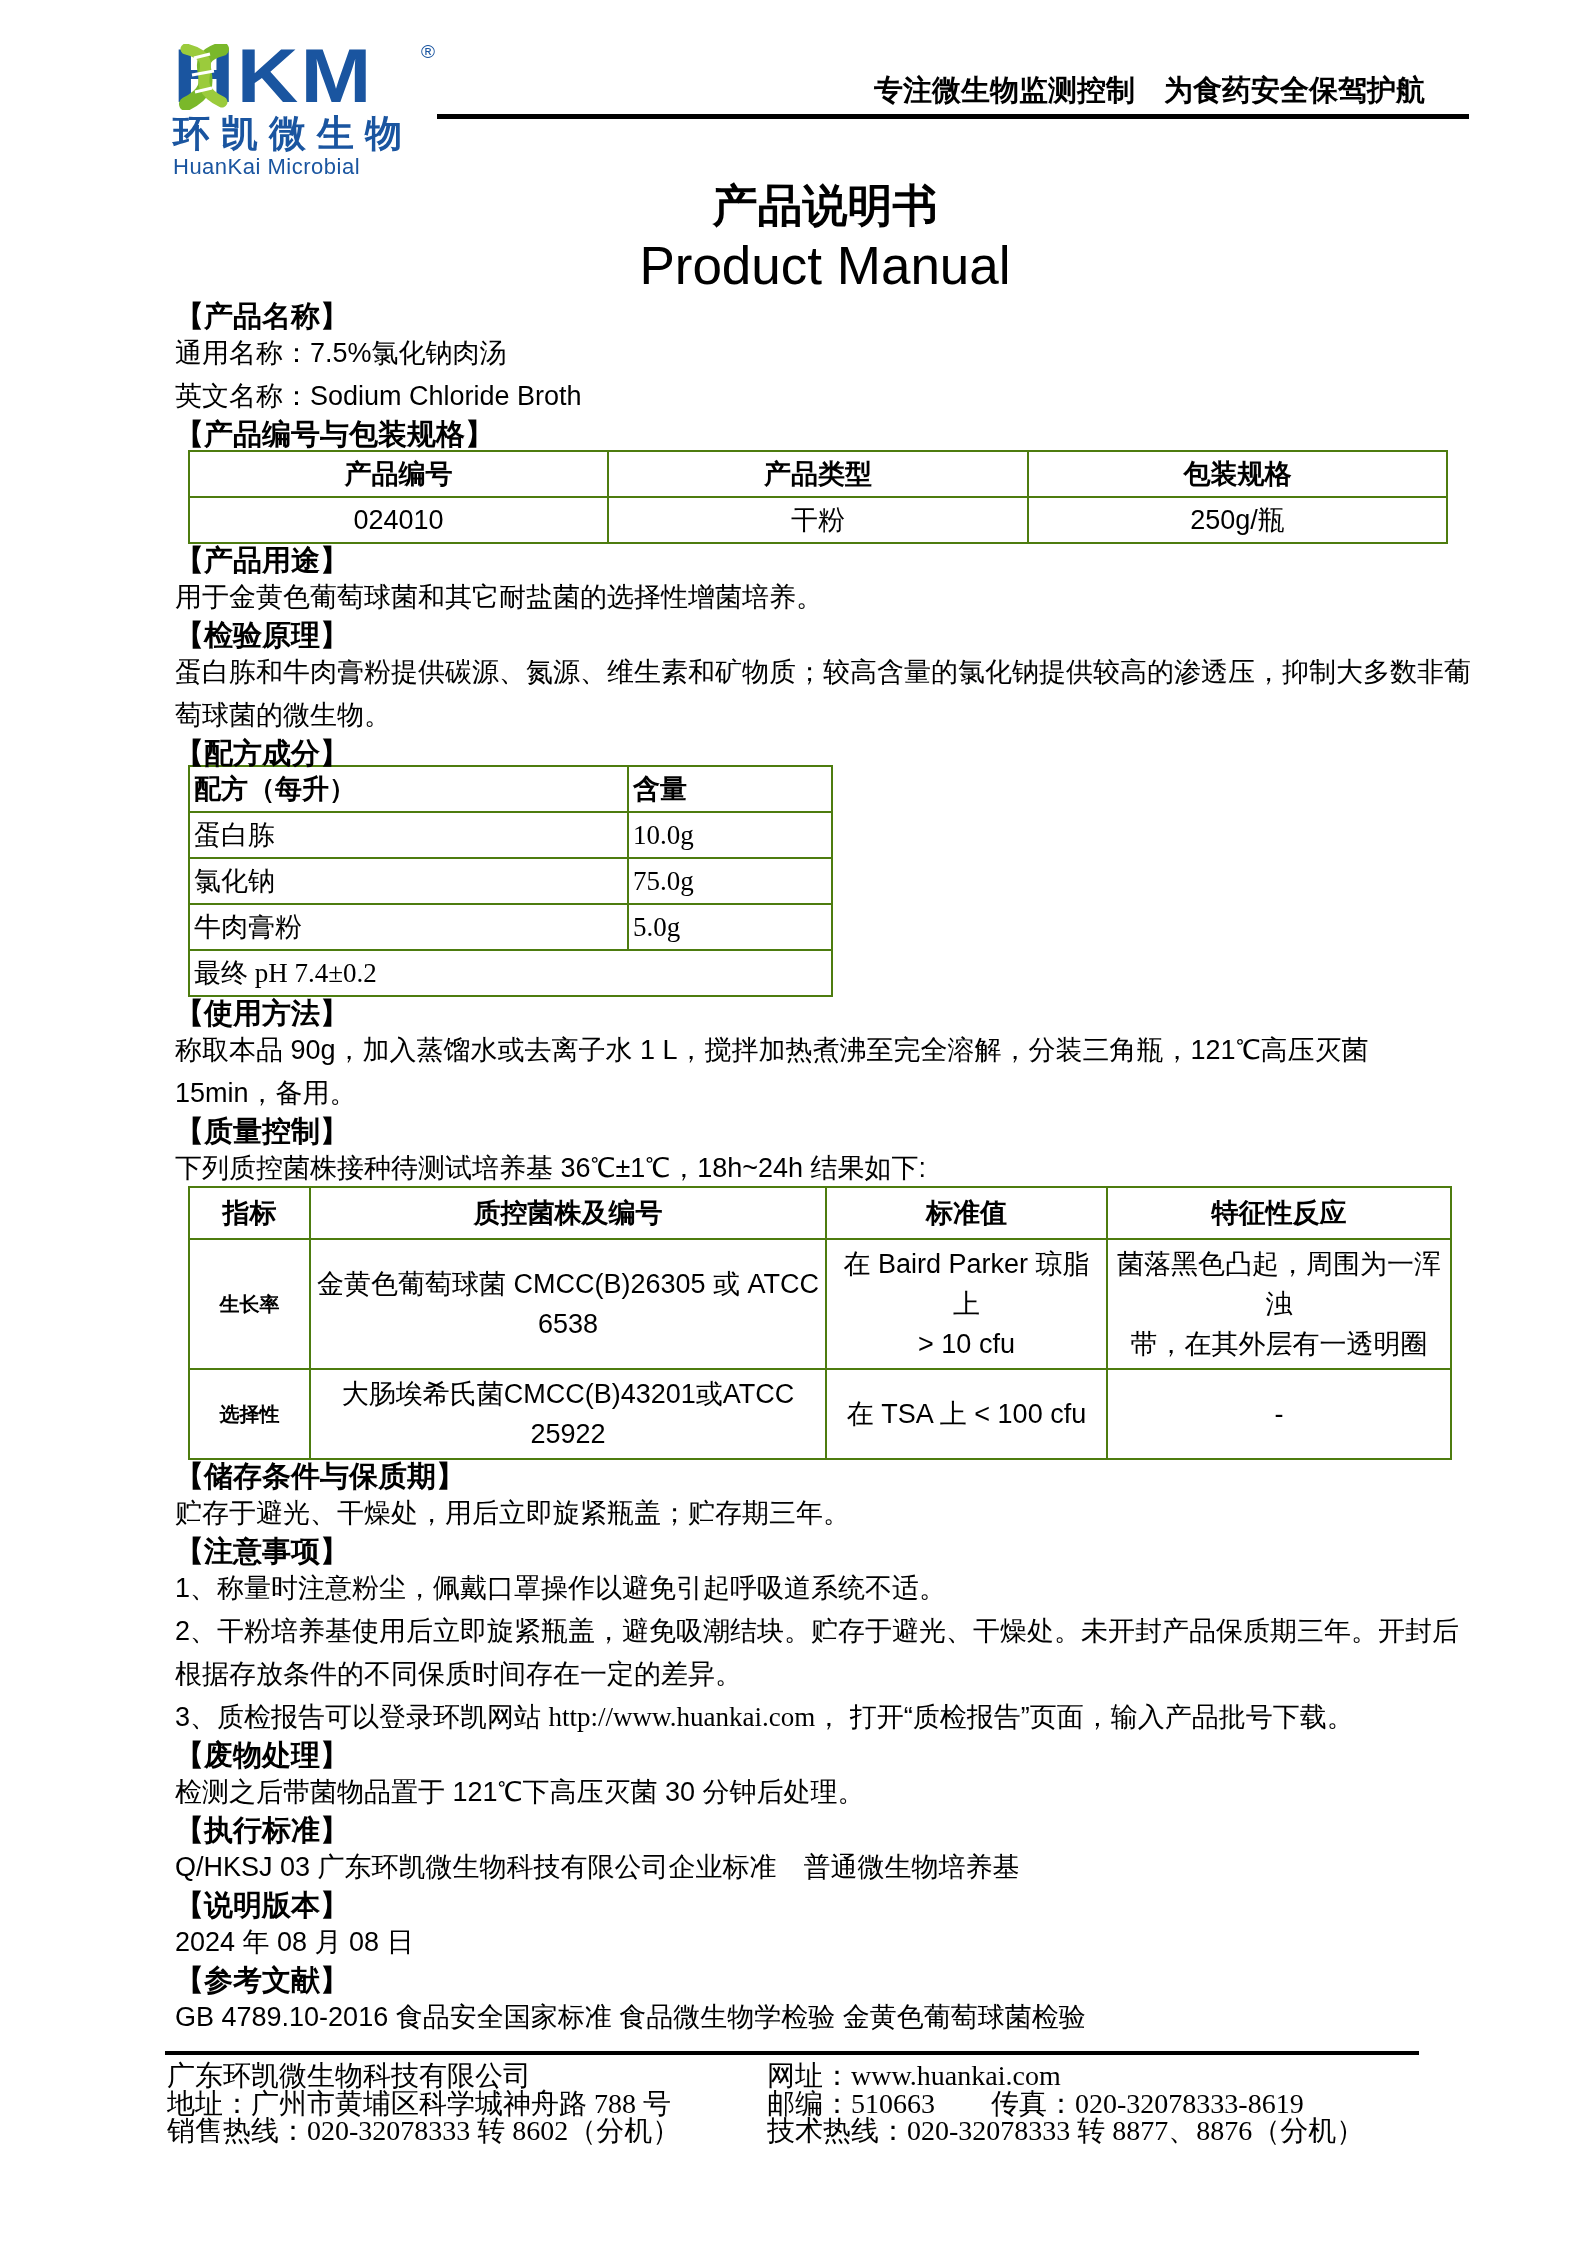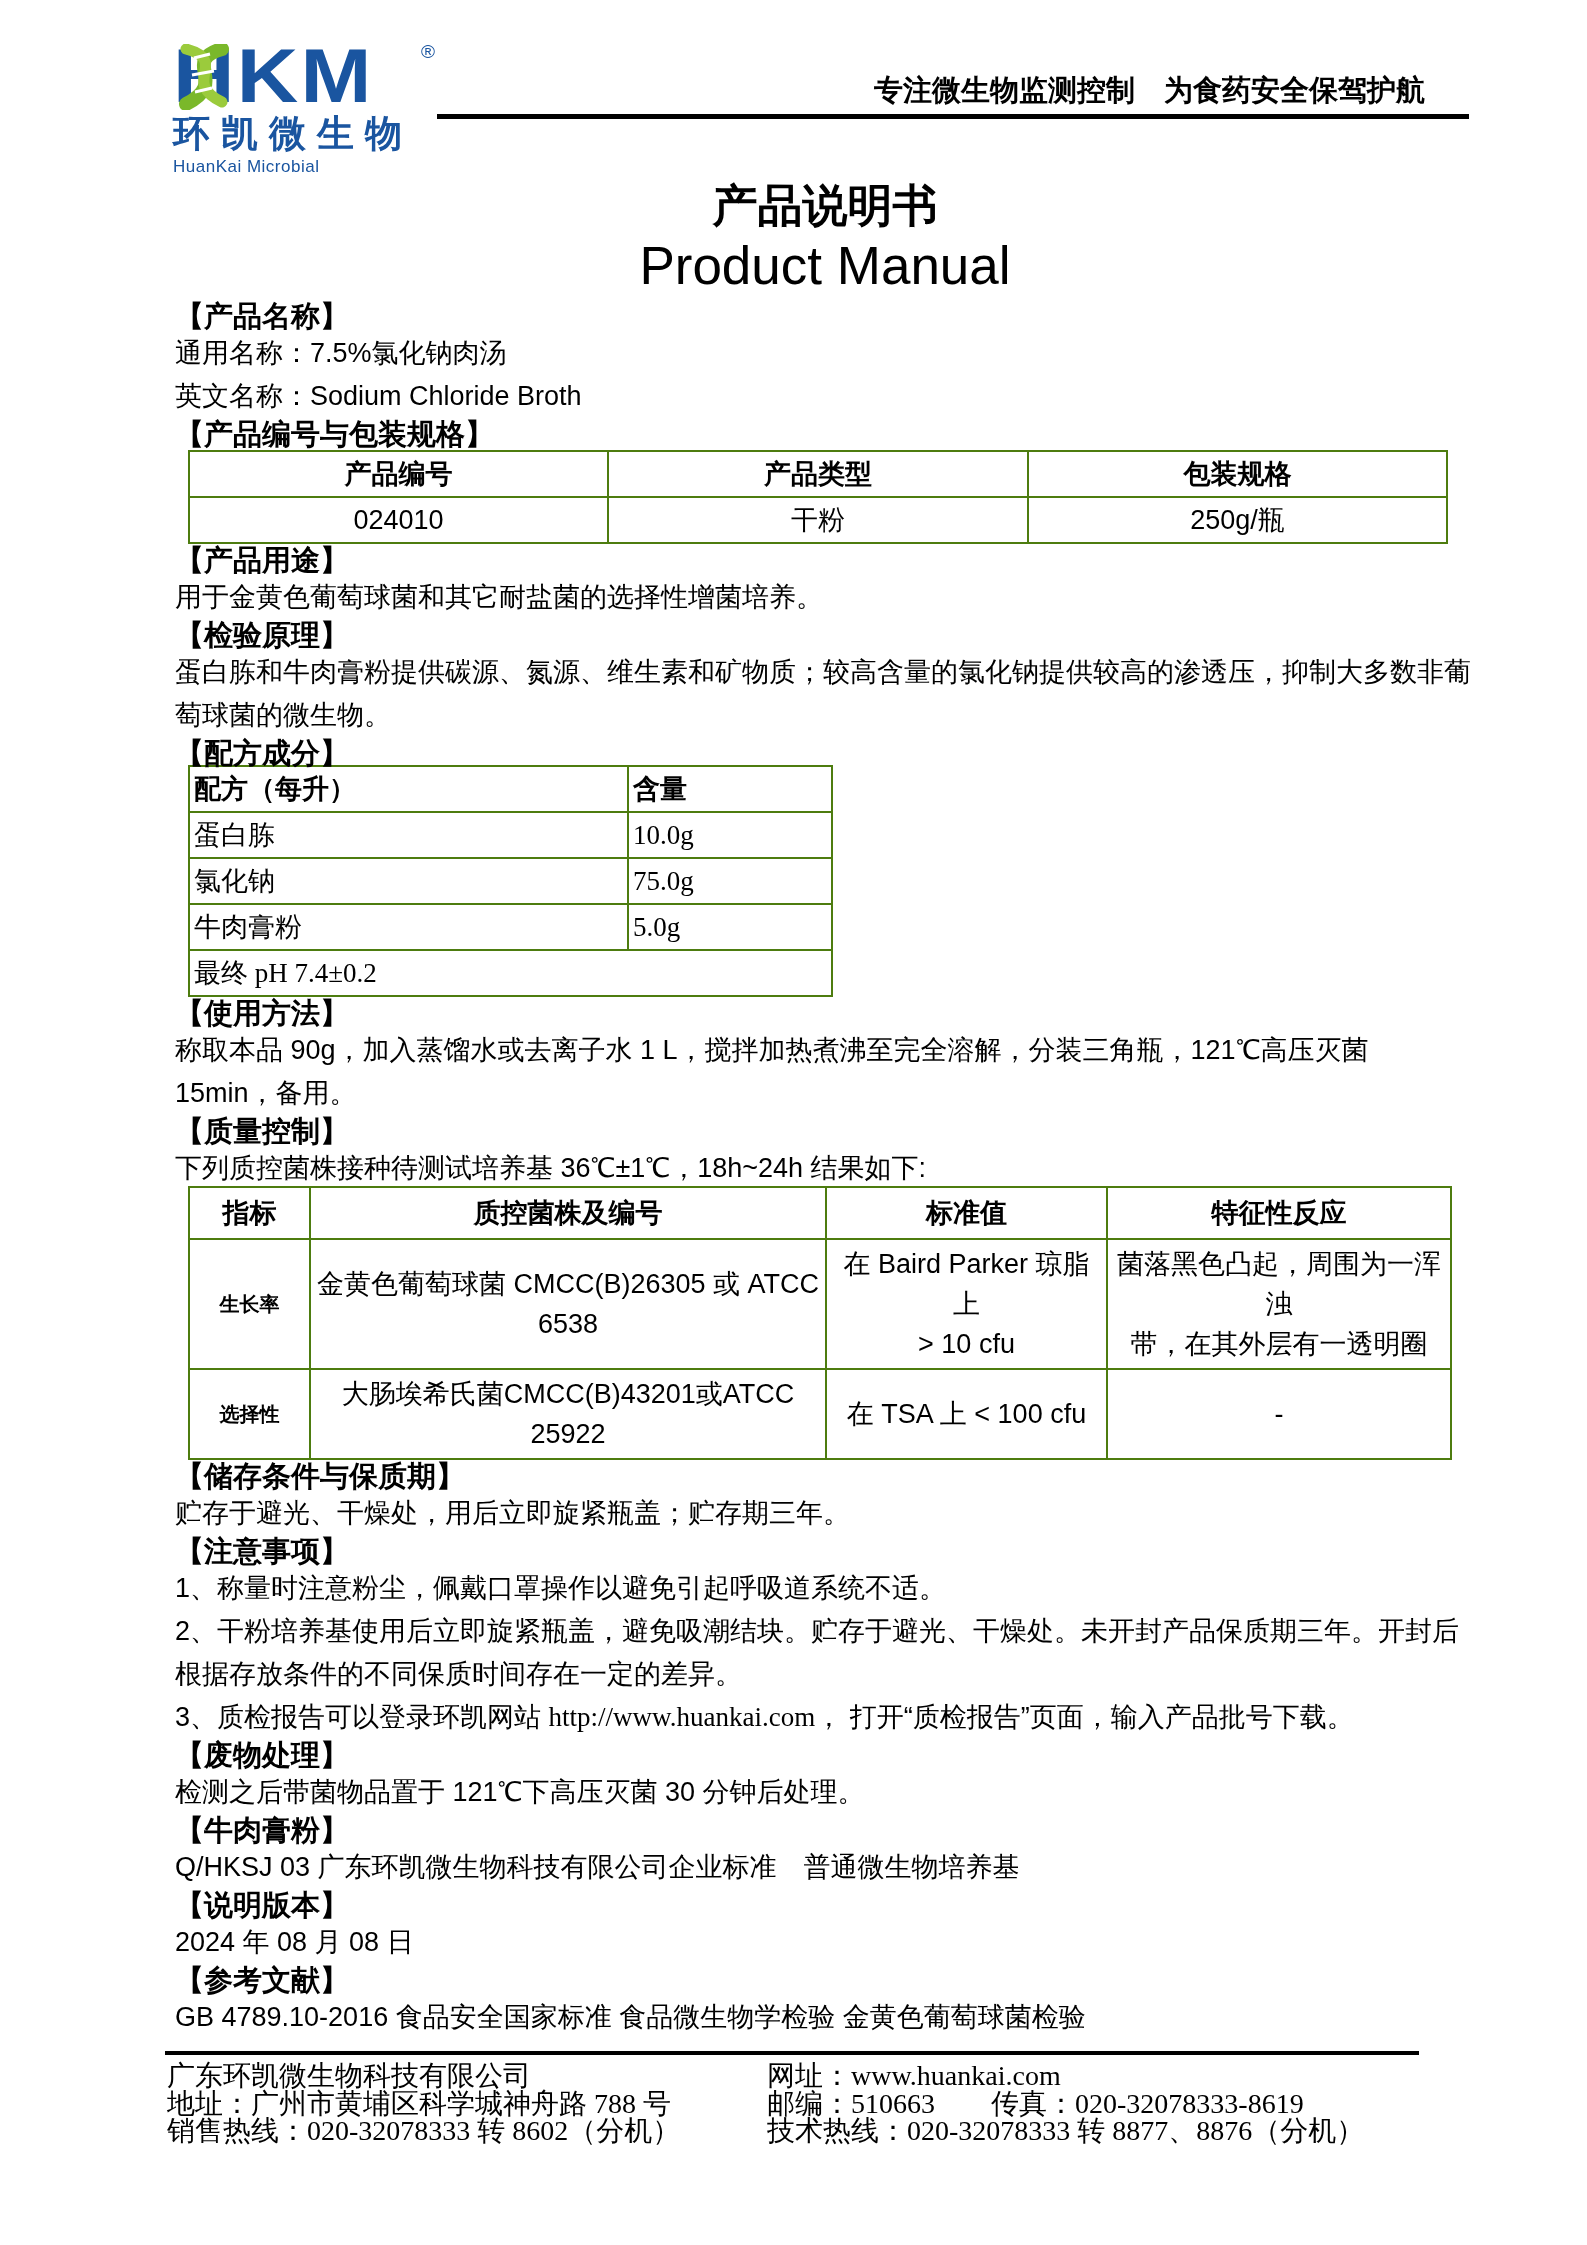--- a/index.html
+++ b/index.html
@@ -22,21 +22,21 @@
   .hdr{position:relative;height:125px;}
   .logo{position:absolute;left:-2px;top:0;width:270px;}
   .logo-row1{position:relative;height:64px;}
   .hkm{
     display:inline-block;font-size:76px;line-height:62px;font-weight:800;
     color:var(--brand-blue);letter-spacing:2px;transform:scaleX(1.12);transform-origin:left;
   }
   .reg{position:absolute;top:-4px;left:248px;font-size:19px;color:var(--brand-blue);font-weight:400;}
   .helix{position:absolute;left:-5px;top:-1px;}
   .logo-cn{font-size:37px;font-weight:700;color:var(--brand-blue);letter-spacing:11px;line-height:40px;margin-top:5px;white-space:nowrap;}
-  .logo-en{font-size:17px;color:var(--brand-blue);line-height:26px;letter-spacing:0.5px;white-space:nowrap;}
+  .logo-en{font-size:22px;color:var(--brand-blue);line-height:26px;letter-spacing:0.5px;white-space:nowrap;}
   .slogan{position:absolute;right:50px;top:30px;font-size:29px;font-weight:700;line-height:30px;white-space:nowrap;}
   .hdr-rule{position:absolute;left:262px;right:6px;top:69px;height:5px;background:#000;}
   
   .title-cn{margin:10px 0 0;font-size:45px;line-height:52px;font-weight:700;text-align:center;}
   .title-en{margin:8px;font-size:53px;line-height:52px;font-weight:400;text-align:center;}
   
   h2.sec{font-size:29px;font-weight:700;line-height:32px;margin:0;}
   p.body{font-size:27px;line-height:43px;margin:0;}
   .serif{font-family:"Liberation Serif",serif;}
   .mt3{margin-top:3px;}.mt9{margin-top:9px;}.mt5{margin-top:5px;}
@@ -194,21 +194,21 @@
   <p class="body mt0">贮存于避光、干燥处，用后立即旋紧瓶盖；贮存期三年。</p>
 
   <h2 class="sec mt12">【注意事项】</h2>
   <p class="body mt0">1、称量时注意粉尘，佩戴口罩操作以避免引起呼吸道系统不适。</p>
   <p class="body mt0">2、干粉培养基使用后立即旋紧瓶盖，避免吸潮结块。贮存于避光、干燥处。未开封产品保质期三年。开封后根据存放条件的不同保质时间存在一定的差异。</p>
   <p class="body mt0"><span>3、质检报告可以登录环凯网站 </span><span class="serif">http://www.huankai.com</span><span>， 打开“质检报告”页面，输入产品批号下载。</span></p>
 
   <h2 class="sec mt5">【废物处理】</h2>
   <p class="body mt4">检测之后带菌物品置于 121℃下高压灭菌 30 分钟后处理。</p>
 
-  <h2 class="sec mt4">【牛肉膏粉】</h2>
+  <h2 class="sec mt4">【执行标准】</h2>
   <p class="body mt8">Q/HKSJ 03 广东环凯微生物科技有限公司企业标准　普通微生物培养基</p>
 
   <h2 class="sec mt6">【说明版本】</h2>
   <p class="body mt4">2024 年 08 月 08 日</p>
 
   <h2 class="sec mt3">【参考文献】</h2>
   <p class="body mt4">GB 4789.10-2016 食品安全国家标准 食品微生物学检验 金黄色葡萄球菌检验</p>
 
   <div class="foot-rule"></div>
   <footer class="foot">

